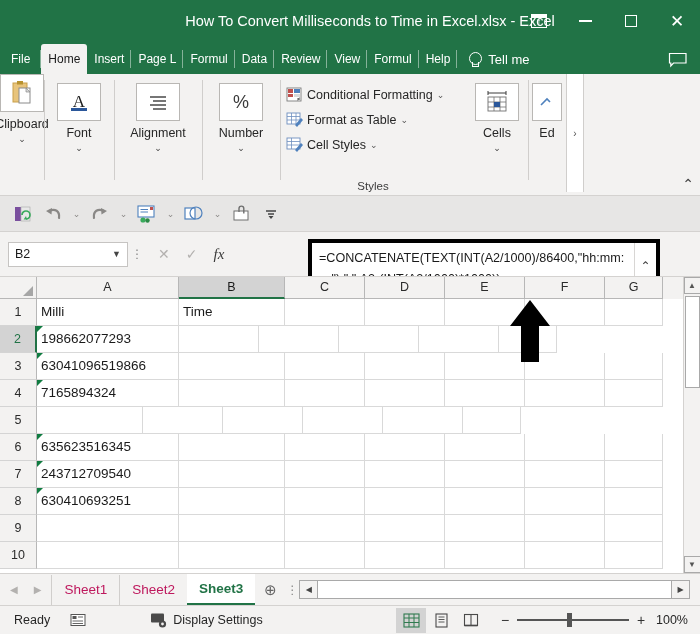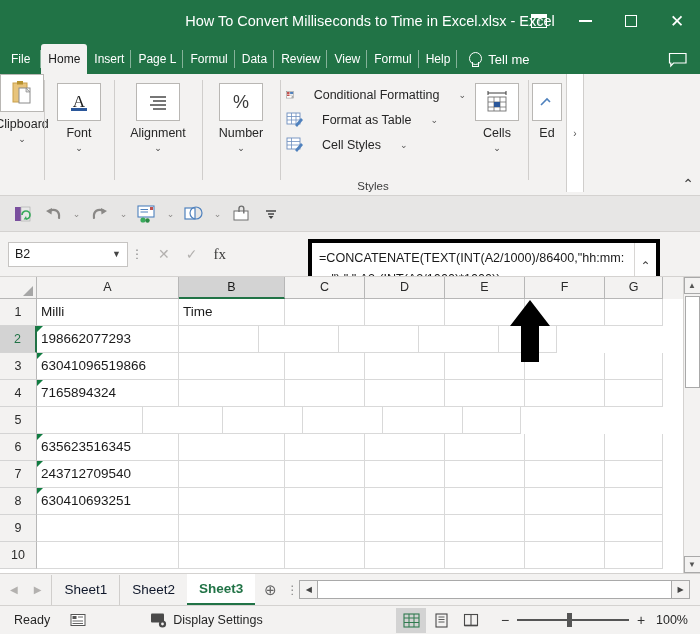--- a/index.html
+++ b/index.html
@@ -157,21 +157,21 @@
     width: 186px;
     padding: 8px 0 0 6px;
     position: relative;
     display: flex; flex-direction: column;
   }
   .styles-group::before {
     content: ""; position: absolute; left: 0; top: 6px;
     width: 1px; height: 100px; background: #d0cecc;
   }
   .style-row {
-    display: flex; align-items: center; gap: 19px;
+    display: flex; align-items: center; gap: 4px;
     height: 25px;
     font-size: 12.5px; color: #262626;
     white-space: nowrap;
   }
   .style-row .chev { font-size: 9px; color: #555; }
   .styles-caption {
     position: absolute; bottom: 3px; left: 0; right: 0;
     text-align: center; font-size: 11.5px; color: #3b3b3b;
   }
 
@@ -226,21 +226,21 @@
     justify-content: space-between;
   }
   .namebox .nb-chev { font-size: 9px; color: #444; }
   .dots-v {
     width: 18px; text-align: center;
     font-size: 12px; color: #888; letter-spacing: 0;
     line-height: 10px;
   }
   .fbtns { display: flex; align-items: center; gap: 16px; padding: 0 12px; }
   .fbtn { font-size: 14px; color: #b3b1af; }
-  .fbtn.fx { font-family: "Liberation Serif", serif; font-size: 15px; color: #3b3b3b; }
+  .fbtn.fx { font-style: italic; font-family: "Liberation Serif", serif; font-size: 15px; color: #3b3b3b; }
   .formula-wrap {
     position: absolute;
     left: 308px; top: 239px;
     width: 352px; height: 60px;
     border: 4px solid #000;
     background: #fff;
     display: flex;
   }
   .formula-text {
     flex: 1;
@@ -383,21 +383,21 @@
   .sheettabs {
     height: 32px;
     background: #f3f2f1;
     display: flex; align-items: center;
     flex: none;
     border-top: 1px solid #d4d2d0;
   }
   .navarrows { display: flex; align-items: center; padding: 0 10px; gap: 16px; }
   .navarrow { font-size: 10px; color: #b3b1af; }
   .stab {
-    font-size: 13.5px; color: #0f172a;
+    font-size: 13.5px; color: #be185d;
     padding: 0 12px;
     height: 30px; line-height: 30px;
     position: relative;
     border-left: 1px solid #d0cecc;
   }
   .stab.active {
     color: #217346;
     font-weight: bold;
     background: #ffffff;
     border-bottom: 2px solid #217346;

